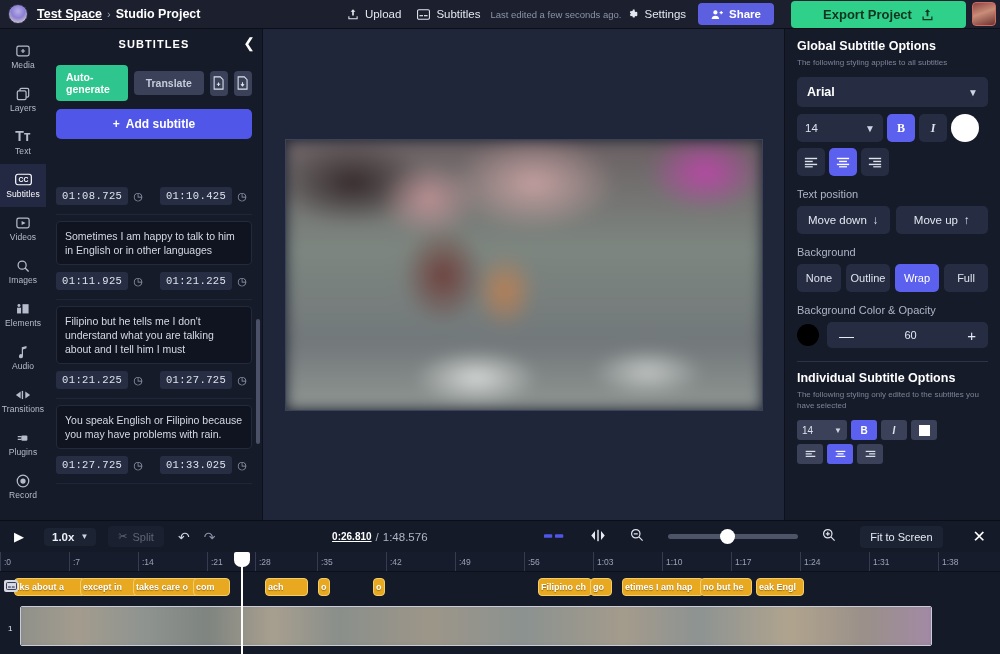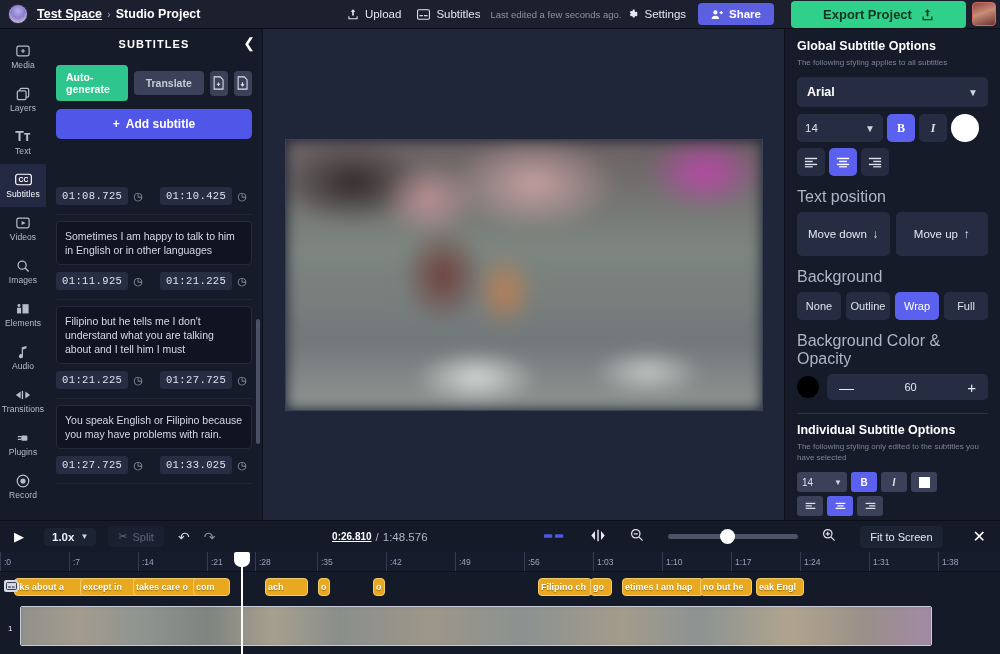--- a/index.html
+++ b/index.html
@@ -176,24 +176,24 @@
   .sq {
     width: 28px; height: 28px; border-radius: 5px; background: #262d42;
     display: flex; align-items: center; justify-content: center;
     font-size: 12px; color: #dde1ec; cursor: pointer; flex: 0 0 28px;
   }
   .sq.on { background: #5b61ee; color: #fff; }
   .sq.b { font-weight: bold; font-family: "Liberation Serif", serif; }
   .sq.i { font-style: italic; font-weight: bold; font-family: "Liberation Serif", serif; }
   .swatch-white { width: 28px; height: 28px; border-radius: 50%; background: #fff; cursor: pointer; flex:0 0 28px;}
   .align-row { display: flex; gap: 4px; margin-bottom: 12px; }
-  .lbl { font-size: 16px; color: #aeb5c6; margin-bottom: 6px; }
+  .lbl { font-size: 11px; color: #aeb5c6; margin-bottom: 6px; }
   .two-btn { display: flex; gap: 6px; margin-bottom: 12px; }
   .pill {
-    flex: 1 1 0; background: #262d42; border-radius: 5px; height: 44px;
+    flex: 1 1 0; background: #262d42; border-radius: 5px; height: 28px;
     display: flex; align-items: center; justify-content: center; gap: 6px;
     font-size: 11.5px; color: #e3e7f1; cursor: pointer;
   }
   .seg { display: flex; gap: 5px; margin-bottom: 12px; }
   .seg-item {
     flex: 1 1 0; background: #262d42; border-radius: 5px; height: 28px;
     display: flex; align-items: center; justify-content: center;
     font-size: 11px; color: #dfe3ee; cursor: pointer;
   }
   .seg-item.on { background: #5b61ee; color: #fff; }

